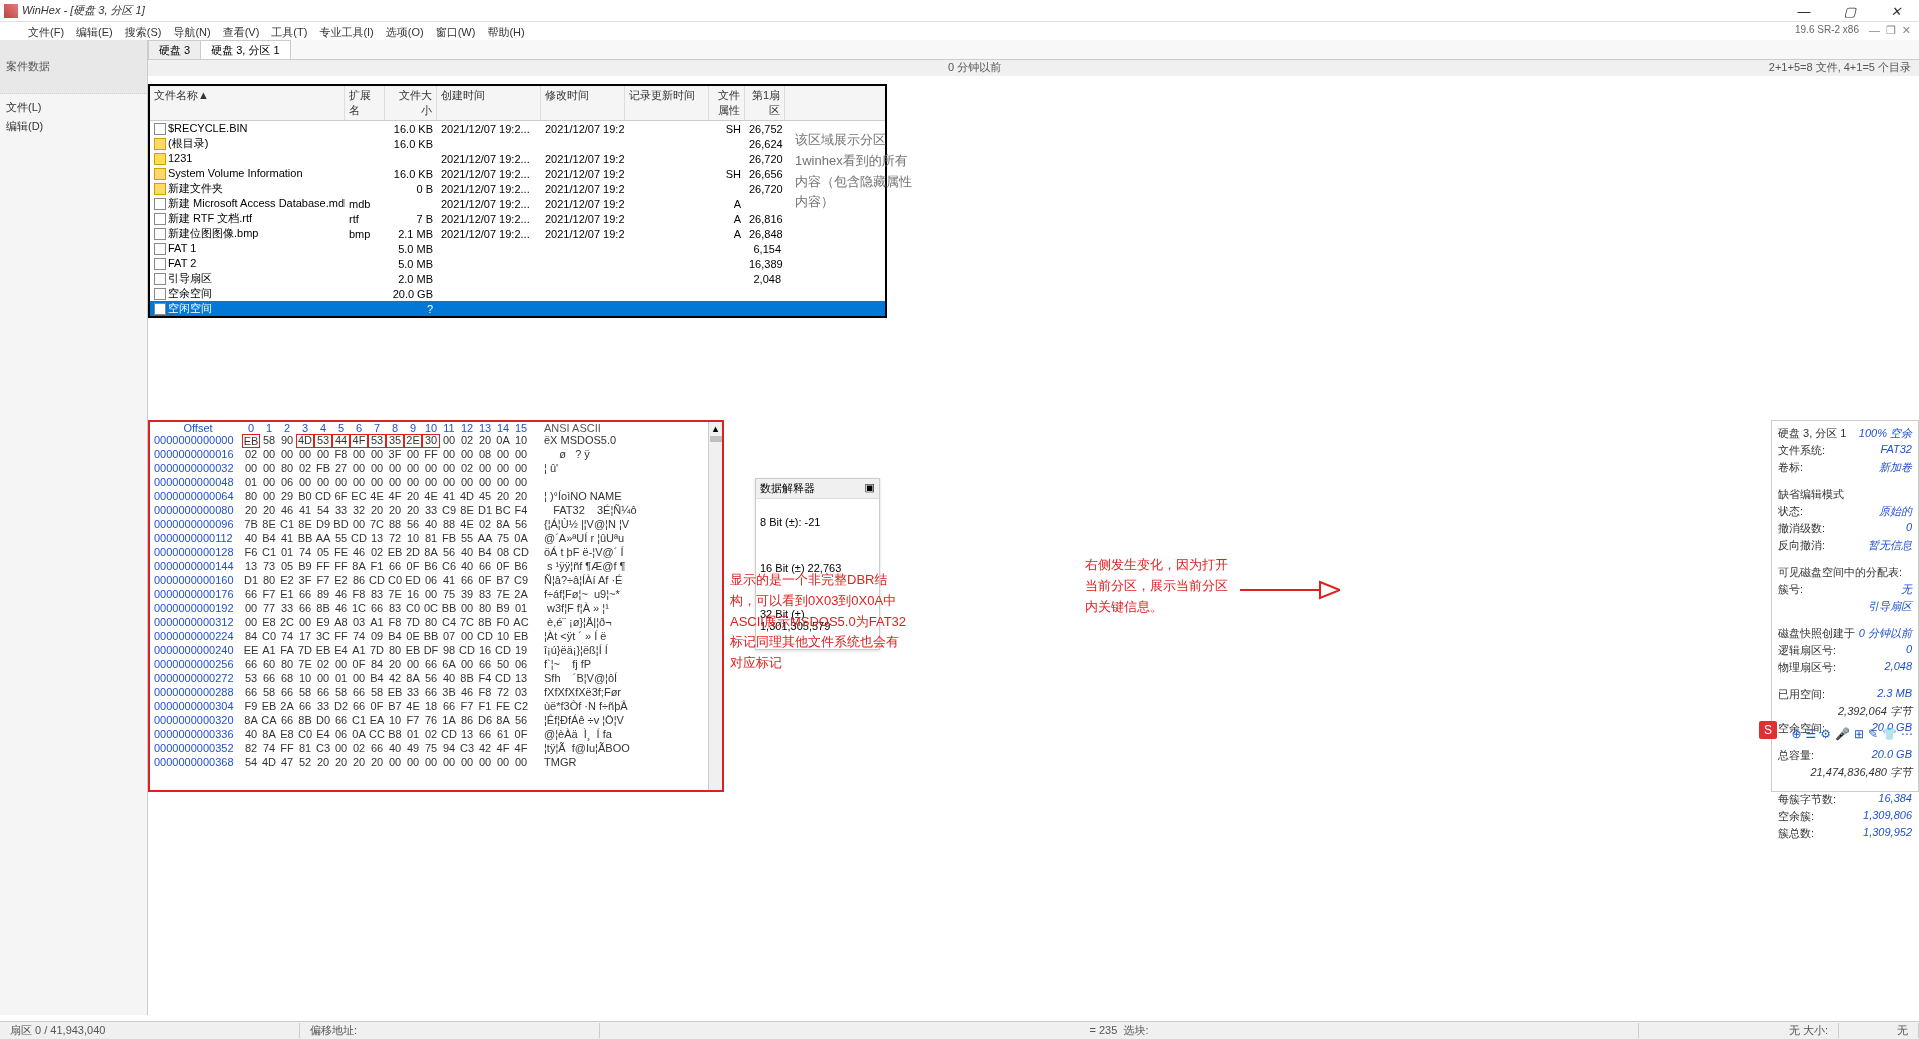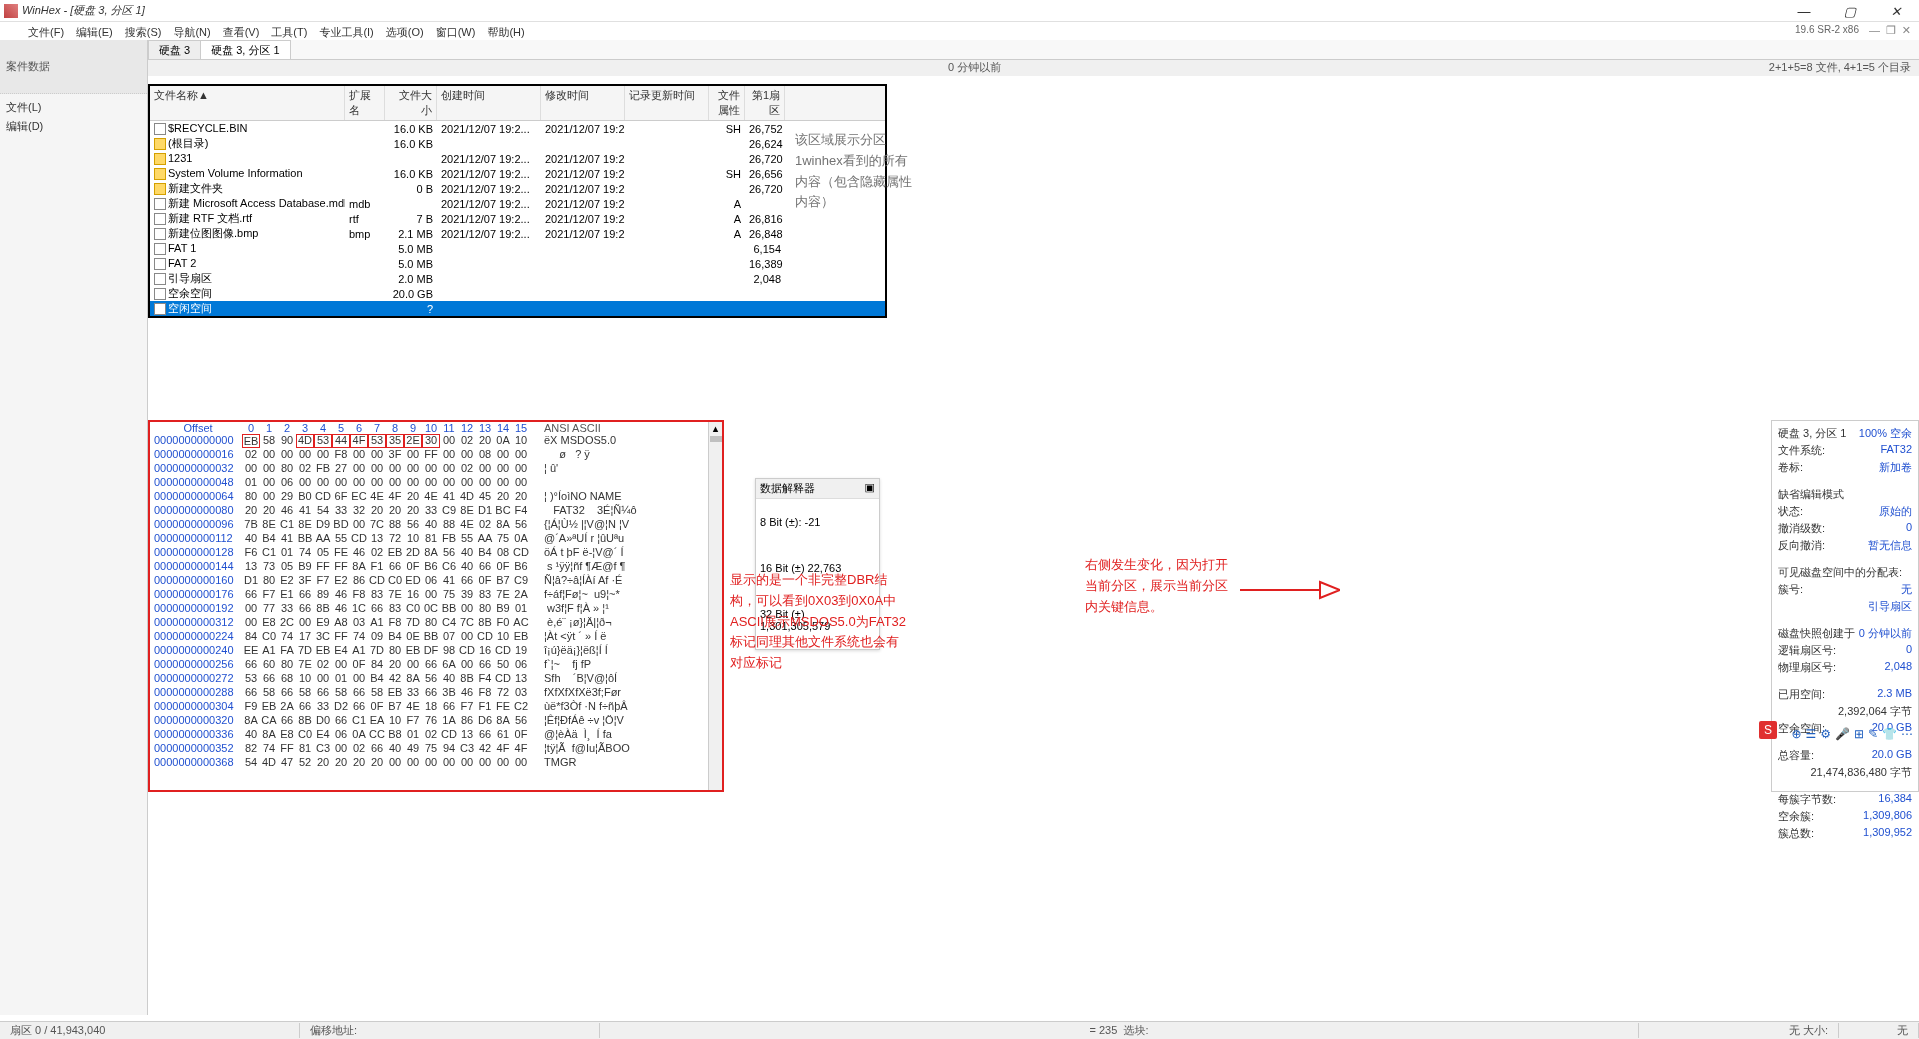--- a/index.html
+++ b/index.html
@@ -60,21 +60,21 @@
 .hex-scroll { position: absolute; right: 0; top: 0; width: 14px; height: 100%; background: #f0f0f0; border-left: 1px solid #ccc; }
 .hex-scroll-thumb { position: absolute; top: 14px; width: 12px; left: 1px; height: 6px; background: #c0c0c0; }
 .annotation2 { position: absolute; left: 730px; top: 570px; width: 180px; color: #e02020; line-height: 1.6; font-size: 13px; }
 .annotation3 { position: absolute; left: 1085px; top: 555px; width: 150px; color: #e02020; line-height: 1.6; font-size: 13px; }
 .arrow { position: absolute; left: 1240px; top: 570px; }
 .interp-box { position: absolute; left: 755px; top: 478px; width: 125px; background: #fff; border: 1px solid #ccc; box-shadow: 0 1px 3px rgba(0,0,0,.15); font-size: 10px; }
 .interp-head { background: #f0f0f0; padding: 2px 4px; border-bottom: 1px solid #ddd; display: flex; justify-content: space-between; }
 .interp-body div { padding: 17px 4px; }
 .right-panel { position: absolute; right: 0; top: 420px; width: 148px; height: 372px; background: #fff; border: 1px solid #ccc; padding: 4px 6px; font-size: 11px; }
 .rp-row { display: flex; justify-content: space-between; padding: 1px 0; color: #333; }
-.rp-row .v { color: #2050d0; text-align: center; }
+.rp-row .v { color: #2050d0; text-align: center; font-style: italic; }
 .rp-sep { height: 10px; }
 .statusbar { position: absolute; left: 0; bottom: 0; right: 0; height: 18px; background: #f0f0f0; border-top: 1px solid #ccc; display: flex; align-items: center; font-size: 11px; color: #555; }
 .sb-sect { padding: 0 10px; border-right: 1px solid #ccc; }
 .red-ime { position: absolute; right: 142px; bottom: 300px; width: 18px; height: 18px; background: #e03030; color: #fff; font-size: 12px; text-align: center; line-height: 18px; border-radius: 2px; }
 .sidebar-icons { position: absolute; right: 6px; bottom: 298px; display: flex; gap: 4px; }
 .sidebar-icons span { color: #2060c0; font-size: 12px; }
 </style>
 </head>
 <body>
 

